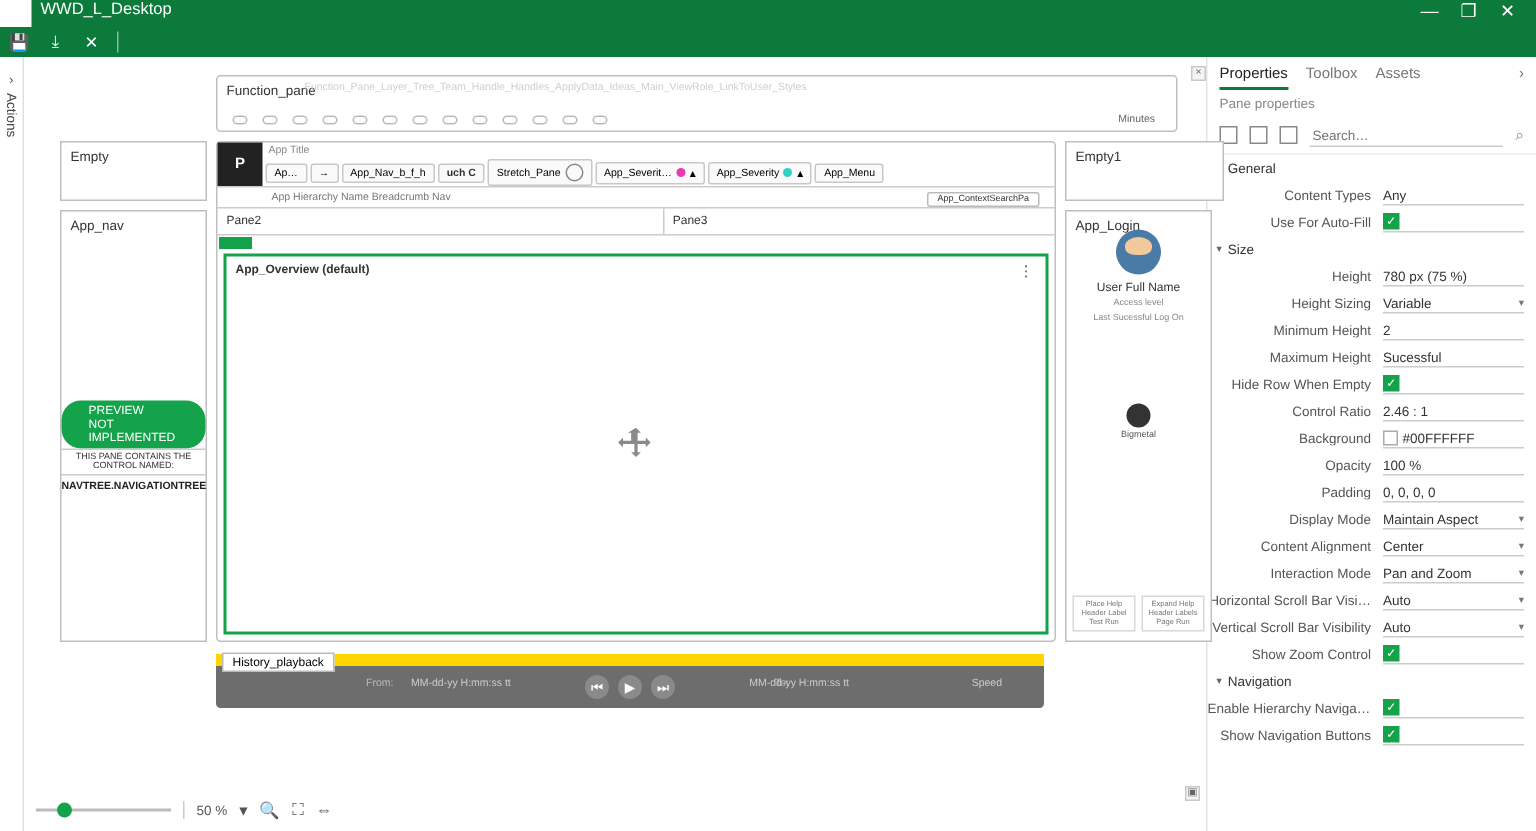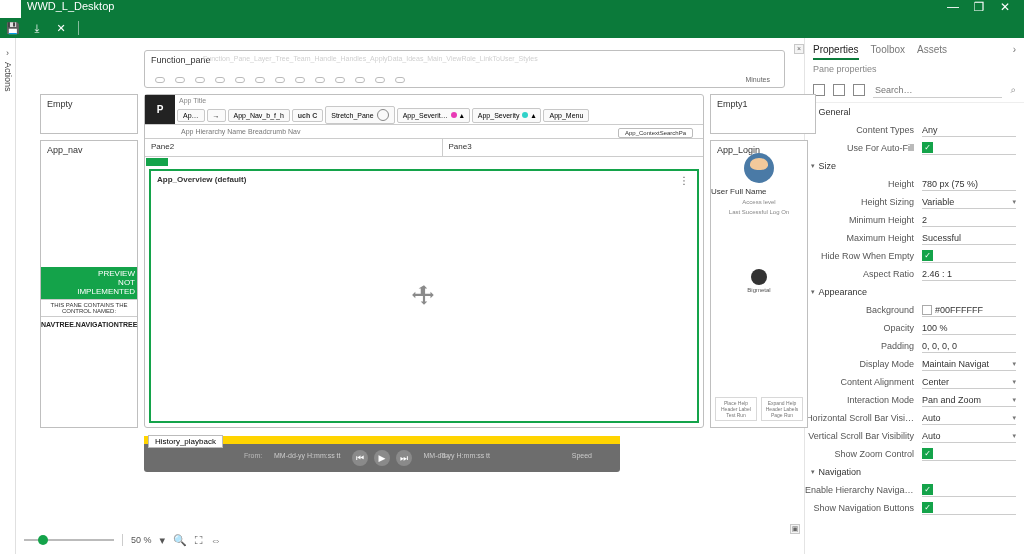--- a/index.html
+++ b/index.html
@@ -41,21 +41,21 @@
 #function-pane .fp-text { position: absolute; left: 58px; top: 4px; font-size: 7px; color: #d0d0d0; }
 #function-pane .circles { position: absolute; left: 10px; bottom: 4px; display: flex; gap: 10px; }
 #function-pane .ocirc { width: 10px; height: 6px; border: 1px solid #bbb; border-radius: 3px; }
 #function-pane .mins { position: absolute; right: 14px; bottom: 4px; font-size: 7px; color: #666; }
 
 
 #empty-left { left: 4px; top: 44px; width: 98px; height: 40px; }
 
 
 #app-nav { left: 4px; top: 90px; width: 98px; height: 288px; }
-#app-nav .preview-banner { position: absolute; left: 0; right: 0; top: 126px; background: #14a34a; color: #fff; font-size: 8px; text-align: right; padding: 3px 2px; line-height: 1.1; }
+#app-nav .preview-banner { position: absolute; left: 0; right: 0; top: 126px; background: #14a34a; color: #fff; font-size: 8px; text-align: left; padding: 3px 18px; line-height: 1.1; border-radius: 13px; }
 #app-nav .pane-info { position: absolute; left: 0; right: 0; top: 158px; font-size: 6px; text-align: center; color: #333; padding: 2px; border: 1px solid #ccc; border-left:none; border-right:none; }
 #app-nav .navtree { position: absolute; left: 0; right: 0; top: 176px; font-size: 7px; font-weight: bold; text-align: center; color: #222; padding: 4px 0; }
 
 
 #center-frame { left: 108px; top: 44px; width: 560px; height: 334px; border-radius: 3px; }
 #center-frame .header-row { height: 30px; border-bottom: 1px solid #ccc; display: flex; align-items: stretch; }
 #center-frame .logo-sq { width: 30px; background: #222; color: #fff; display: flex; align-items: center; justify-content: center; font-size: 10px; font-weight: bold; }
 #center-frame .header-top { flex:1; display:flex; flex-direction:column; }
 #center-frame .app-title-row { height: 12px; font-size: 7px; color: #888; padding-left: 4px; display:flex; align-items:center; }
 #center-frame .tabs-row { flex:1; display: flex; align-items: center; gap: 2px; padding-left: 2px; }
@@ -77,30 +77,30 @@
 #center-frame .move-cross { position:absolute; left:50%; top:50%; transform:translate(-50%,-50%); width:26px; height:26px; }
 #center-frame .move-cross svg { width:100%; height:100%; }
 
 
 #empty-right { left: 674px; top:44px; width: 106px; height: 40px; }
 
 
 #app-login { left: 674px; top: 90px; width: 98px; height: 288px; }
 #app-login .avatar { width:30px; height:30px; border-radius:50%; background:#4a7aa6; position:absolute; left:50%; top:12px; transform:translateX(-50%); }
 #app-login .avatar:after { content:""; position:absolute; left:6px; top:5px; width:18px; height:12px; background:#f2c99b; border-radius:50% 50% 40% 40%; }
-#app-login .ufn { position:absolute; top:46px; left:0; right:0; font-size:8px; color:#333; }
+#app-login .ufn { position:absolute; top:46px; left:0; right:0; text-align:center; font-size:8px; color:#333; }
 #app-login .al { position:absolute; top:58px; left:0; right:0; text-align:center; font-size:6px; color:#888; }
 #app-login .loq { position:absolute; top:68px; left:0; right:0; text-align:center; font-size:6px; color:#888; }
 #app-login .fp-btn { position:absolute; top:128px; left:50%; transform:translateX(-50%); width:16px; height:16px; border-radius:50%; background:#333; }
 #app-login .fp-lbl { position:absolute; top:146px; left:0; right:0; text-align:center; font-size:6px; color:#555; }
 #app-login .mini-table { position:absolute; bottom:6px; left:4px; right:4px; font-size:5px; color:#777; display:flex; gap:4px; }
 #app-login .mini-col { flex:1; border:1px solid #d8d8d8; padding:2px; text-align:center; line-height:1.2; }
 
 
-#history { left: 108px; top: 386px; width: 476px; height: 36px; border-radius:3px; background:#6d6d6d; border:none; }
+#history { left: 108px; top: 386px; width: 552px; height: 36px; border-radius:3px; background:#6d6d6d; border:none; }
 #history .yellow { position:absolute; left:0; right:0; top:0; height:8px; background:#ffd400; }
 #history .hp-tab { position:absolute; left:4px; top:-1px; background:#fff; border:1px solid #bbb; font-size:8px; padding:1px 6px; }
 #history .controls { position:absolute; left:0; right:0; top:8px; bottom:0; display:flex; align-items:center; justify-content:center; gap:6px; color:#ddd; font-size:8px; }
 #history .pbtn { width:16px; height:16px; border-radius:50%; background:#8a8a8a; color:#fff; display:flex; align-items:center; justify-content:center; font-size:9px; cursor:pointer; }
 #history .from-lbl, #history .to-lbl { position:absolute; top:16px; font-size:7px; color:#ccc; }
 #history .from-lbl { left:130px; }
 #history .to-lbl { right:130px; }
 #history .speed-lbl { position:absolute; right:28px; top:16px; font-size:7px; color:#ccc; }
 #history .from-pre { position:absolute; left:100px; top:16px; font-size:7px; color:#bbb; }
 #history .to-pre { position:absolute; right:170px; top:16px; font-size:7px; color:#bbb; }
@@ -352,46 +352,42 @@
         <span class="rlabel">Maximum Height</span>
         <span class="rval">Sucessful</span>
       </div>
     <div class="row">
         <span class="rlabel">Hide Row When Empty</span>
         <span class="rval">
           <span class="chk">✓</span>
         </span>
       </div>
     <div class="row">
-        <span class="rlabel">Aspect Ratio</span>
+        <span class="rlabel">Control Ratio</span>
         <span class="rval">2.46 : 1</span>
       </div>
 
-    <div class="section-h">
-        <span class="car">▾</span>
-        <span>Appearance</span>
-      </div>
     <div class="row">
         <span class="rlabel">Background</span>
         <span class="rval">
           <span class="colorchip"></span>
           <span>#00FFFFFF</span>
         </span>
       </div>
     <div class="row">
         <span class="rlabel">Opacity</span>
         <span class="rval">100 %</span>
       </div>
     <div class="row">
         <span class="rlabel">Padding</span>
         <span class="rval">0, 0, 0, 0</span>
       </div>
     <div class="row">
         <span class="rlabel">Display Mode</span>
-        <span class="rval dd">Maintain Navigat</span>
+        <span class="rval dd">Maintain Aspect</span>
       </div>
     <div class="row">
         <span class="rlabel">Content Alignment</span>
         <span class="rval dd">Center</span>
       </div>
     <div class="row">
         <span class="rlabel">Interaction Mode</span>
         <span class="rval dd">Pan and Zoom</span>
       </div>
     <div class="row">

